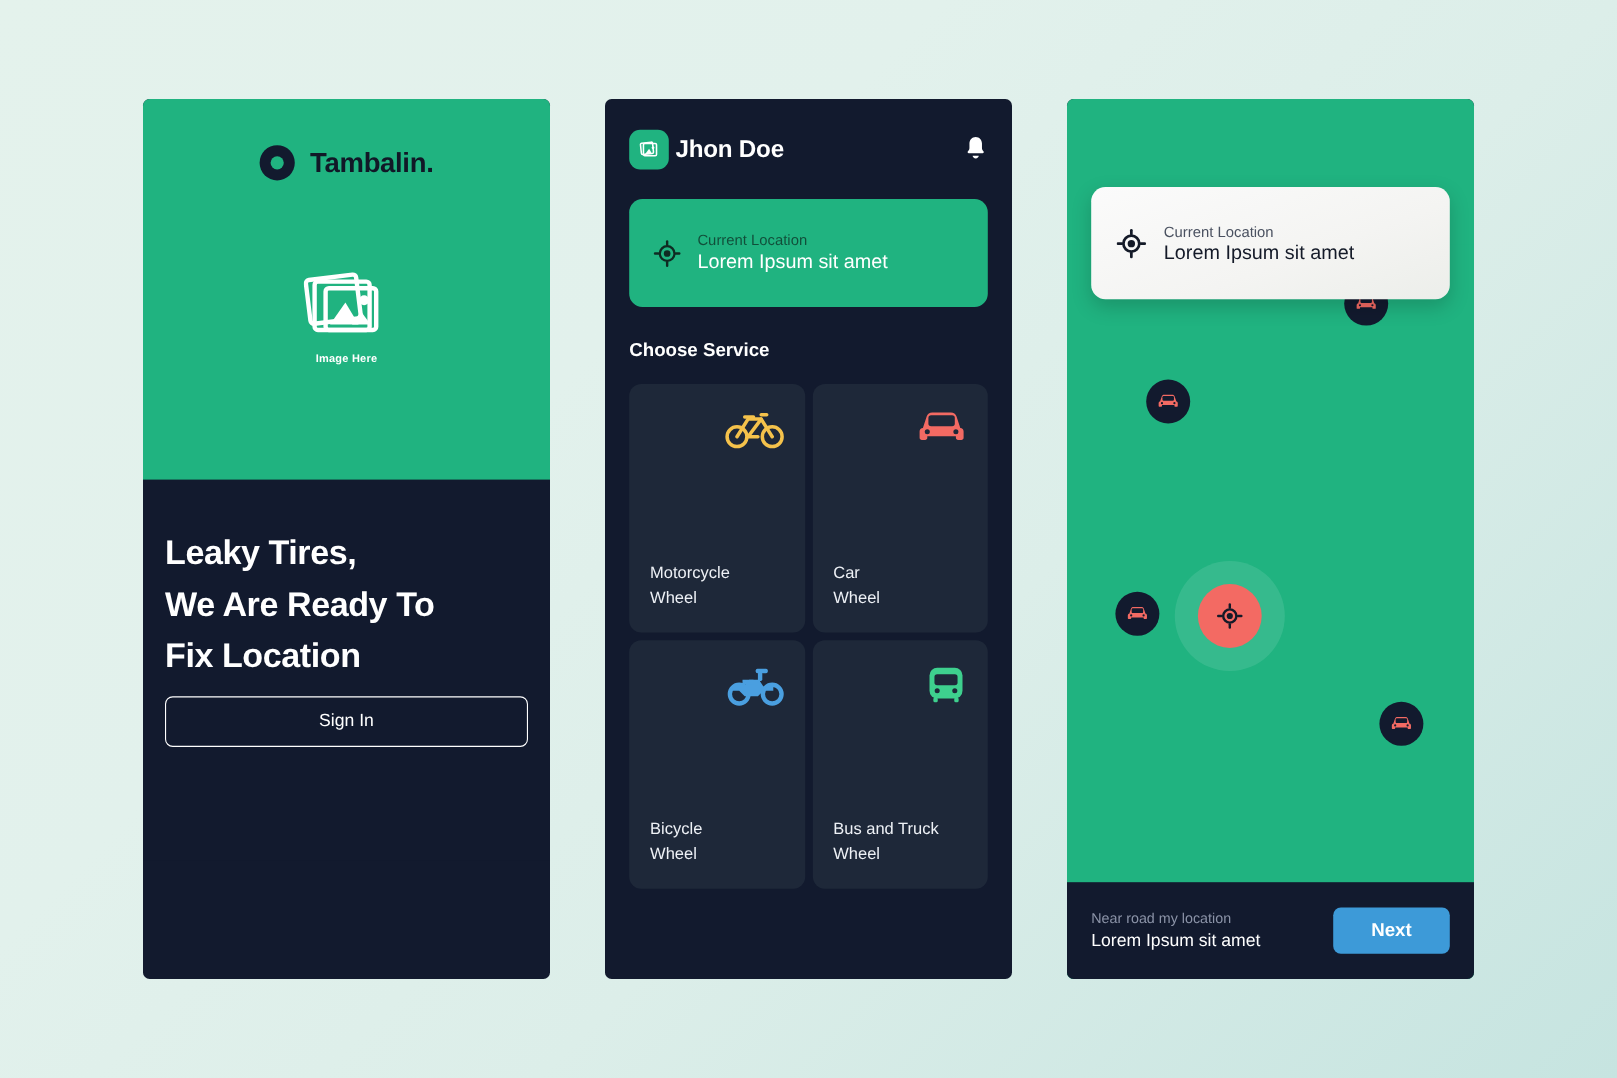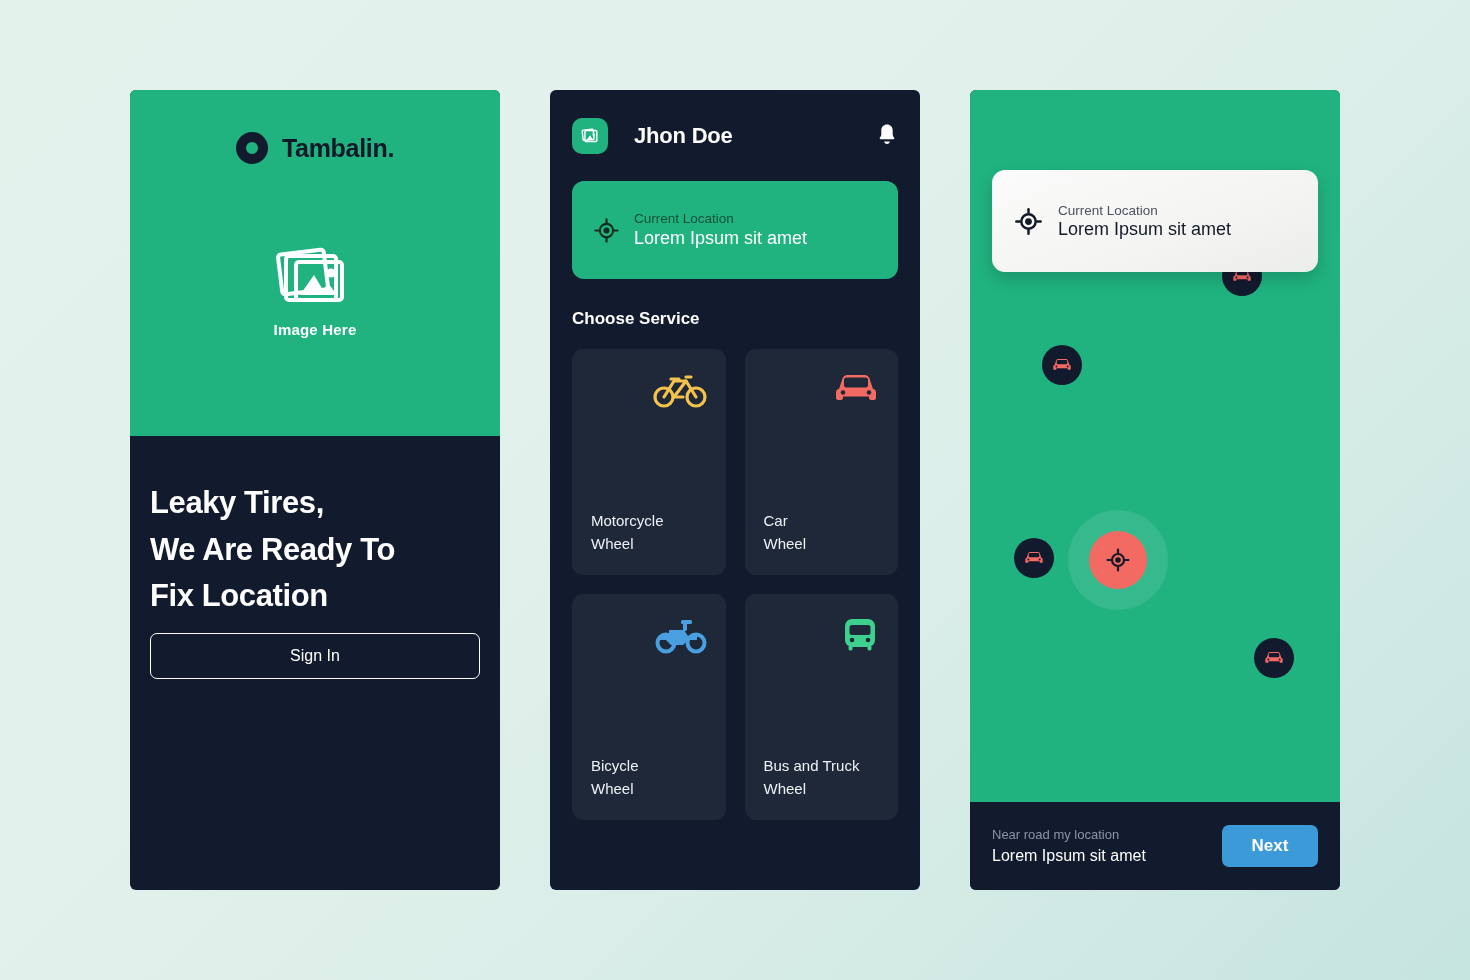--- a/index.html
+++ b/index.html
@@ -55,21 +55,21 @@
     color: #111827;
     font-size: 25px; font-weight: 700; letter-spacing: -0.3px;
   }
   .ph-wrap {
     position: absolute;
     left: 0; right: 0; top: 150px;
     display: flex; flex-direction: column; align-items: center;
   }
   .ph-caption {
     margin-top: 9px;
-    color: #ffffff; font-size: 15px; font-weight: 700; letter-spacing: .2px;
+    color: #ffffff; font-size: 10px; font-weight: 700; letter-spacing: .2px;
   }
 
   .s1-bottom {
     height: 346px;
     background: #121a2e;
     padding: 44px 20px 0 20px;
   }
   .headline {
     color: #ffffff;
     font-size: 31px; font-weight: 700; line-height: 1.50;
@@ -87,21 +87,21 @@
     cursor: pointer;
   }
   .btn-primary { background: #3d9ad8; color: #fff; margin-top: 36px; }
   .btn-ghost {
     background: transparent; color: #fff;
     border: 1.6px solid #ffffff; margin-top: 13px; text-align: right;
   }
 
   
   .s2 { background: #121a2e; height: 100%; padding: 28px 22px 0 22px; }
-  .s2-head { display: flex; align-items: center; gap: 26px; }
+  .s2-head { display: flex; align-items: center; gap: 6px; }
   .app-icon {
     width: 36px; height: 36px; border-radius: 10px;
     background: #20b380;
     display: flex; align-items: center; justify-content: center;
     flex: none;
   }
   .user-name { color: #fff; font-size: 22px; font-weight: 700; letter-spacing: -.2px; }
   .bell { margin-left: auto; cursor: pointer; }
 
   .loc-card {
@@ -118,21 +118,21 @@
 
   .section-title {
     margin-top: 30px;
     color: #ffffff; font-size: 17px; font-weight: 700;
   }
 
   .grid {
     margin-top: 20px;
     display: grid;
     grid-template-columns: repeat(2, 1fr);
-    gap: 19px;
+    gap: 7px;
   }
   .svc-card {
     background: #1e2839;
     border-radius: 11px;
     height: 226px;
     padding: 22px 19px 20px 19px;
     display: flex; flex-direction: column;
     justify-content: space-between;
     cursor: pointer;
   }
@@ -195,21 +195,21 @@
     background: #121a2e;
     display: flex; align-items: center;
     padding: 0 22px;
   }
   .foot-label { color: #8b93a7; font-size: 13px; }
   .foot-value { color: #ffffff; font-size: 16px; margin-top: 5px; }
   .btn-next {
     margin-left: auto;
     background: #3d9ad8; color: #fff;
     border-radius: 7px;
-    width: 96px; height: 42px;
+    width: 106px; height: 42px;
     display: flex; align-items: center; justify-content: center;
     font-size: 17px; font-weight: 700;
     cursor: pointer;
   }
 </style>
 </head>
 <body>
 
 <div class="stage">
 

